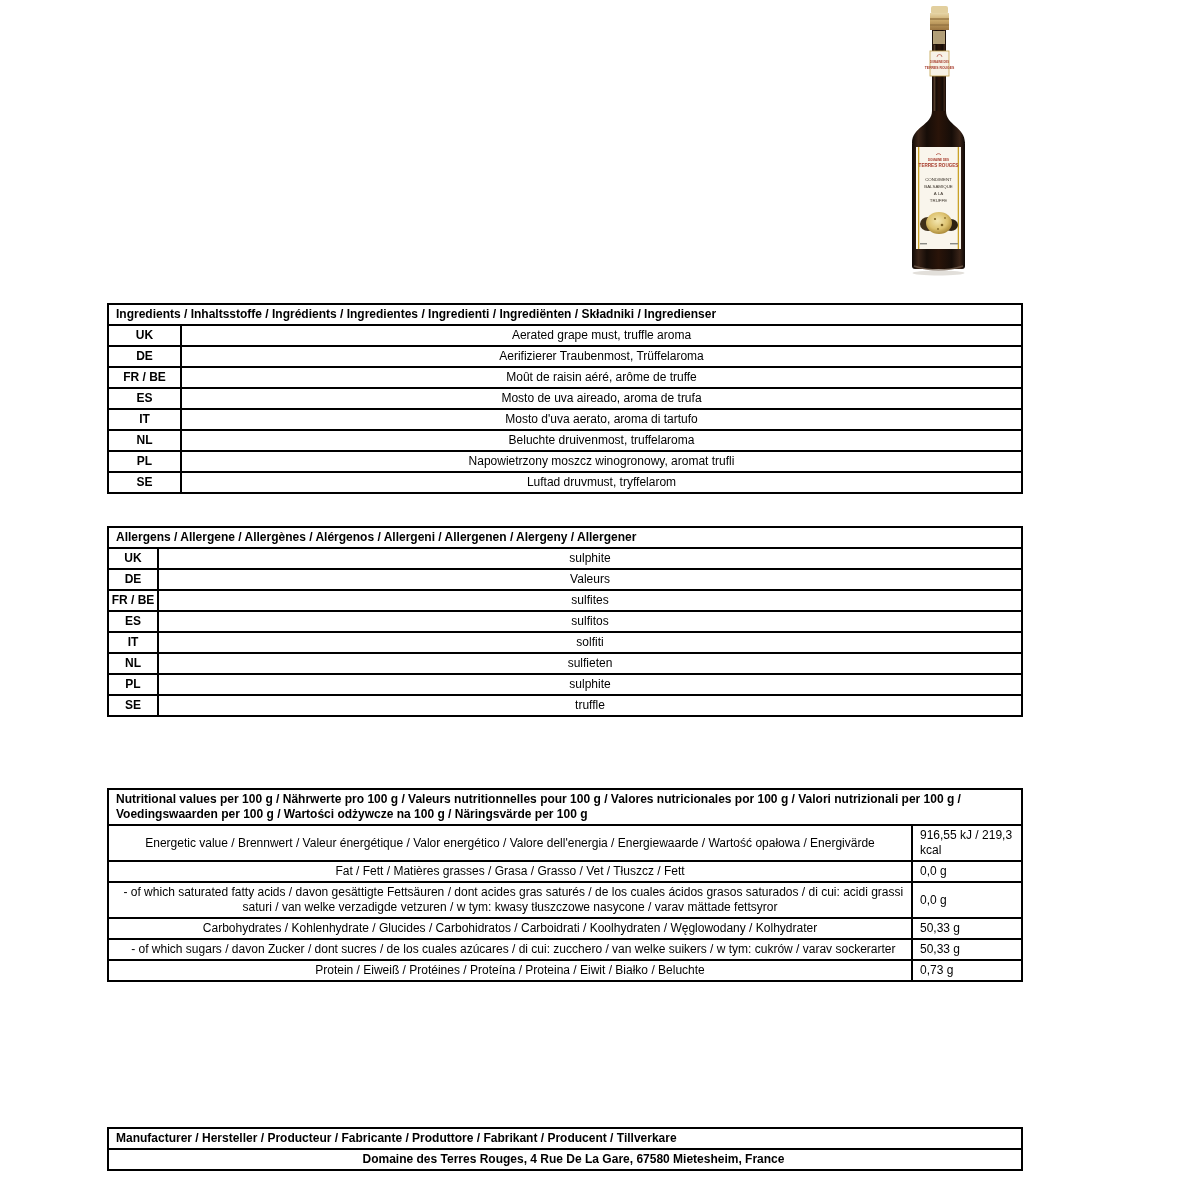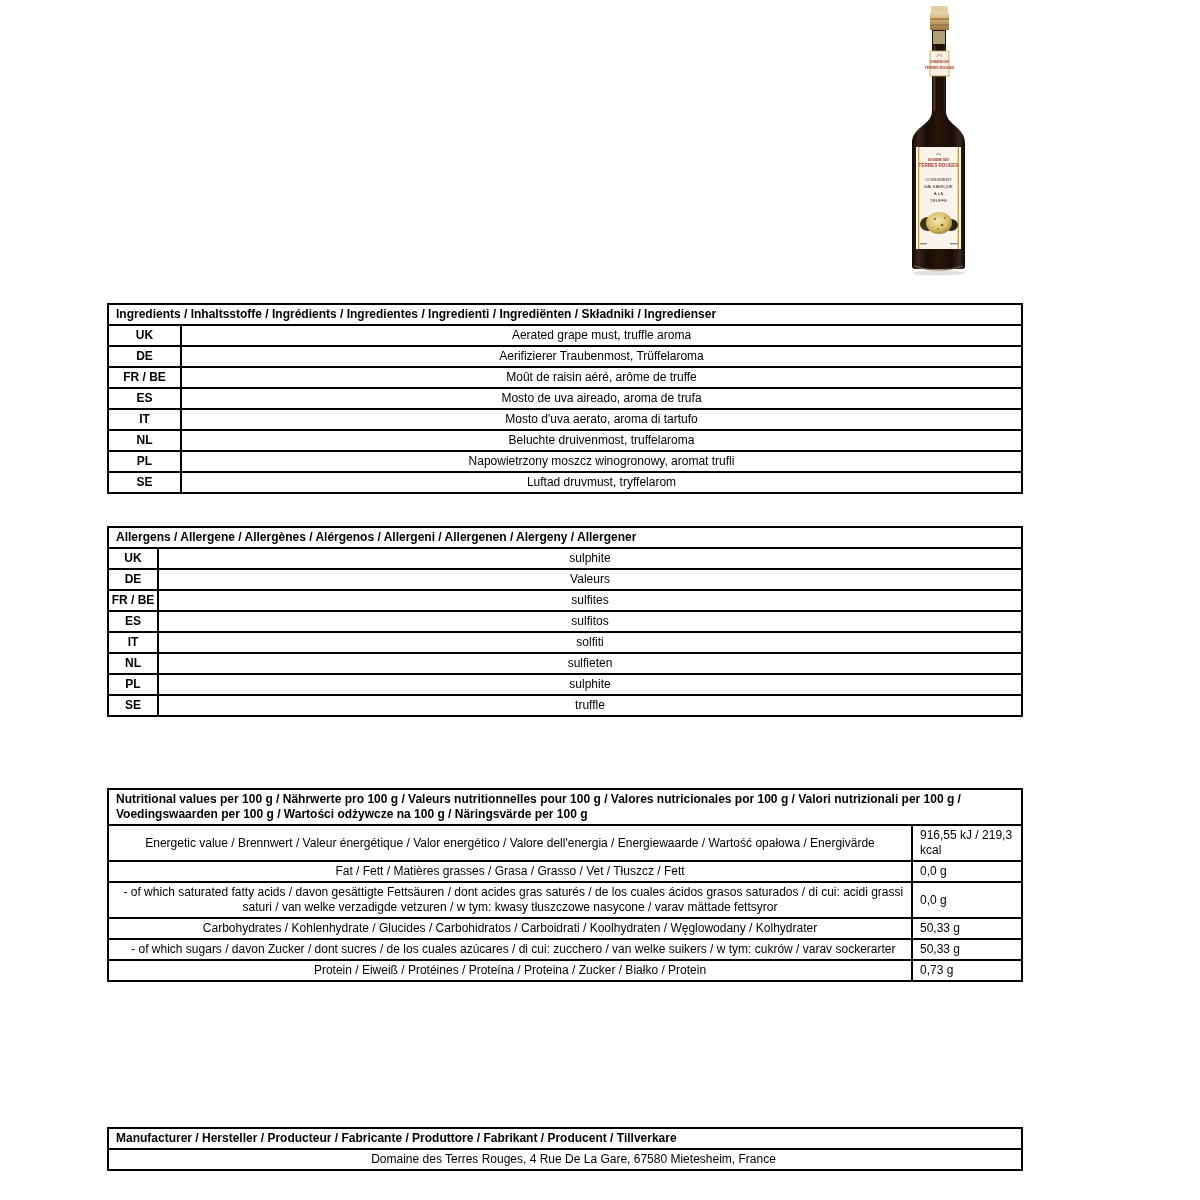--- a/index.html
+++ b/index.html
@@ -22,21 +22,21 @@
     overflow: hidden;
   }
   .sheet-table th.section-header {
     text-align: left; font-weight: bold;
   }
   .sheet-table td.lang-cell {
     text-align: center; font-weight: bold; padding: 2px 2px; border-radius: 9px;
   }
   .sheet-table td.text-cell { text-align: center; }
   .sheet-table td.value-cell { text-align: left; }
-  .sheet-table td.plain-cell { font-weight: normal; padding-left: 24px; }
+  .sheet-table td.plain-cell { font-weight: bold; padding-left: 24px; }
 
   #ingredients-table  { top: 303px; }
   #allergens-table    { top: 526px; }
   #nutrition-table    { top: 788px; }
   #manufacturer-table { top: 1127px; }
 
   
   #bottle-wrap { position: absolute; left: 903px; top: 5px; width: 84px; height: 276px; }
 </style>
 </head>
@@ -232,21 +232,21 @@
   </tr>
   <tr>
     <td class="text-cell">Carbohydrates / Kohlenhydrate / Glucides / Carbohidratos / Carboidrati / Koolhydraten / Węglowodany / Kolhydrater</td>
     <td class="value-cell">50,33 g</td>
   </tr>
   <tr>
     <td class="text-cell">&nbsp;&nbsp;- of which sugars / davon Zucker / dont sucres / de los cuales azúcares / di cui: zucchero / van welke suikers / w tym: cukrów / varav sockerarter</td>
     <td class="value-cell">50,33 g</td>
   </tr>
   <tr>
-    <td class="text-cell">Protein / Eiweiß / Protéines / Proteína / Proteina / Zucker / Białko / Protein</td>
+    <td class="text-cell">Protein / Eiweiß / Protéines / Proteína / Proteina / Eiwit / Białko / Beluchte</td>
     <td class="value-cell">0,73 g</td>
   </tr>
 </tbody>
   </table>
 
 <table class="sheet-table" id="manufacturer-table">
   <tbody>
       <tr>
     <th class="section-header">Manufacturer / Hersteller / Producteur / Fabricante / Produttore / Fabrikant / Producent / Tillverkare</th>
   </tr>

